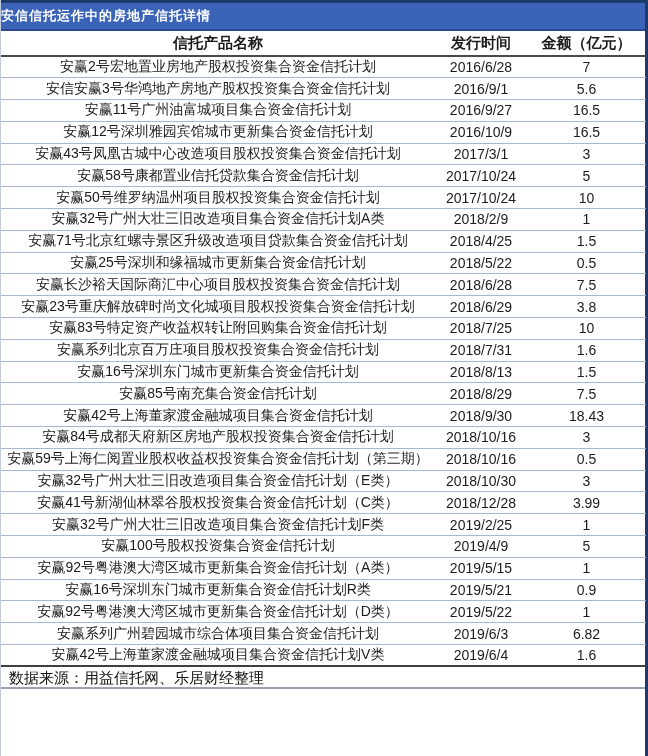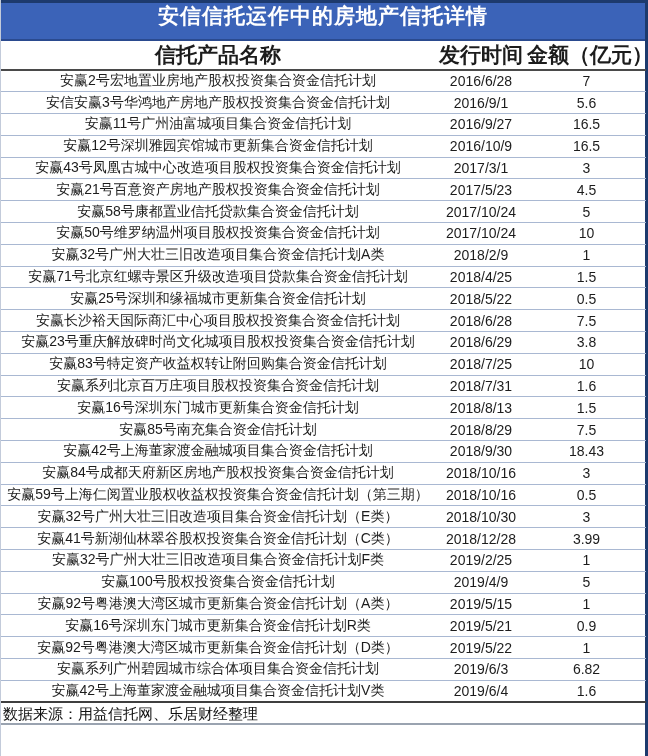--- a/index.html
+++ b/index.html
@@ -17,59 +17,59 @@
     font-family:"Liberation Sans","DejaVu Sans",sans-serif;
     color:var(--body-text);
   }
   .sheet{
     width:648px;height:756px;
     border-left:1px solid #c3cbda;
     border-right:3px solid var(--frame-border);
     background:#fff;
   }
   .title-bar{
-    height:41px;
+    height:31px;
     background:var(--title-bg);
     border-top:3px solid var(--frame-border);
     border-bottom:2px solid #2a4a8f;
     color:var(--title-text);
-    font-size:21px;font-weight:bold;
-    text-align:center;line-height:26px;
+    font-size:13px;font-weight:bold;
+    line-height:26px;
     letter-spacing:1px;
   }
   table{
     width:100%;
     border-collapse:collapse;
     table-layout:fixed;
   }
   col.c-name{width:434px;}
   col.c-date{width:92px;}
   col.c-amt{width:119px;}
   thead th{
     height:25px;
-    font-size:21px;font-weight:bold;
+    font-size:15px;font-weight:bold;
     text-align:center;vertical-align:middle;
     border-bottom:2px solid var(--header-divider);
     white-space:nowrap;
   }
   tbody td{
     height:21.8px;
     font-size:14px;
     text-align:center;vertical-align:middle;
     border-bottom:1px solid var(--row-divider);
     white-space:nowrap;overflow:visible;
     padding:0 1px;
   }
   tbody tr:last-child td{border-bottom:2px solid #3f3f3f;}
   .source-note{
     height:22px;
     font-size:15px;
     line-height:21px;
     text-align:left;
-    padding-left:2px;
+    padding-left:8px;
     border-bottom:2px solid #9aa3b0;
     color:#111;
   }
 </style>
 </head>
 <body>
 
 <div class="sheet">
   <div class="title-bar">安信信托运作中的房地产信托详情</div>
   <table>
@@ -105,25 +105,20 @@
     <td>安赢12号深圳雅园宾馆城市更新集合资金信托计划</td>
     <td>2016/10/9</td>
     <td>16.5</td>
   </tr>
         <tr>
     <td>安赢43号凤凰古城中心改造项目股权投资集合资金信托计划</td>
     <td>2017/3/1</td>
     <td>3</td>
   </tr>
         <tr>
-    <td>安赢21号百意资产房地产股权投资集合资金信托计划</td>
-    <td>2017/5/23</td>
-    <td>4.5</td>
-  </tr>
-        <tr>
     <td>安赢58号康都置业信托贷款集合资金信托计划</td>
     <td>2017/10/24</td>
     <td>5</td>
   </tr>
         <tr>
     <td>安赢50号维罗纳温州项目股权投资集合资金信托计划</td>
     <td>2017/10/24</td>
     <td>10</td>
   </tr>
         <tr>

